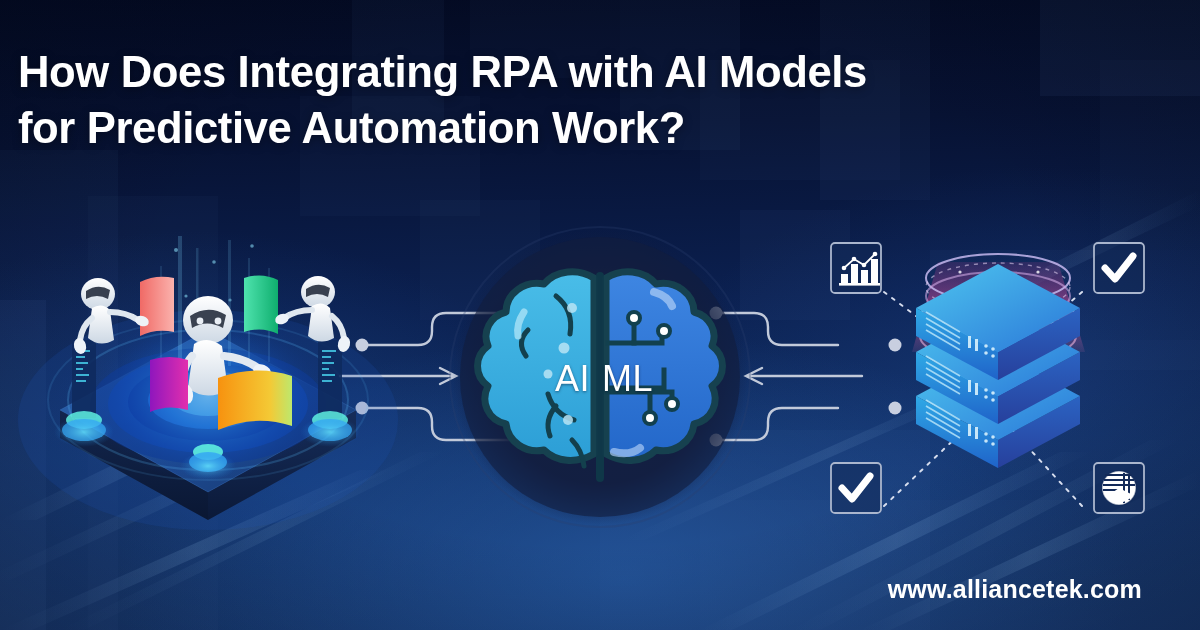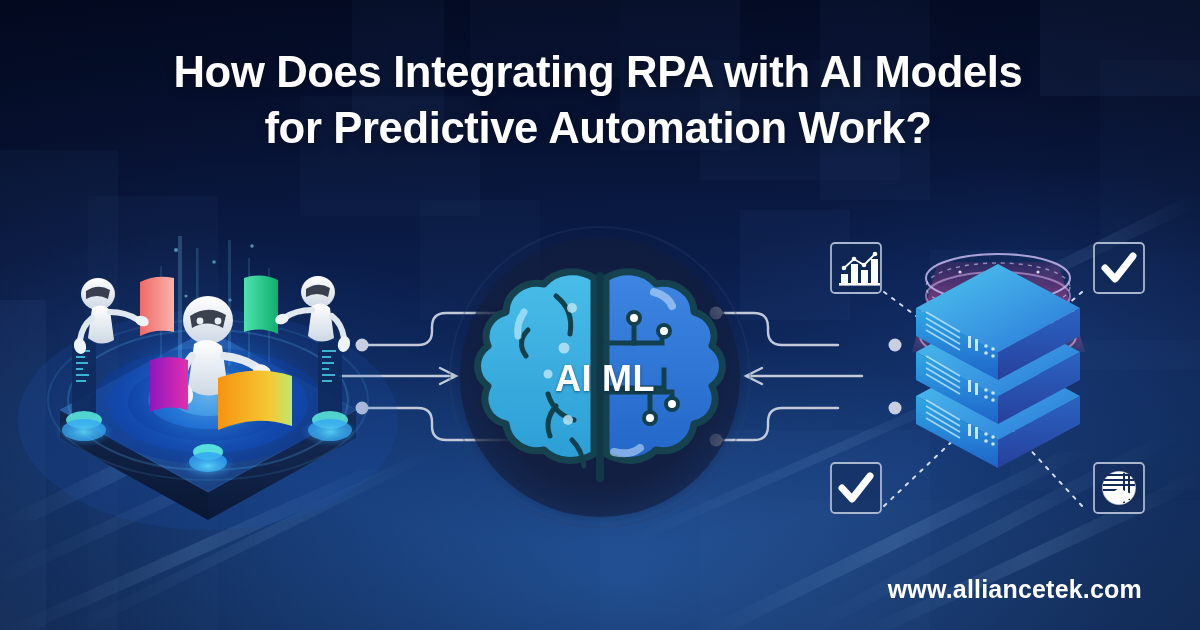--- a/index.html
+++ b/index.html
@@ -29,39 +29,39 @@
 
   
   .blk{position:absolute;background:rgba(120,170,235,.045);}
   .blk.b2{background:rgba(120,170,235,.030);}
   .blk.b3{background:rgba(120,170,235,.065);}
 
   
   .streaks{position:absolute;inset:0;pointer-events:none;}
 
   
-  #title-block{position:absolute;left:0;right:4px;top:44px;text-align:center;z-index:40;}
+  #title-block{position:absolute;left:0;right:4px;top:44px;z-index:40;}
   #title-block .ln{
     display:block;color:#ffffff;font-weight:700;
     font-size:45px;line-height:56px;letter-spacing:-.4px;
     text-shadow:0 2px 10px rgba(0,0,0,.35);
     font-family:"Liberation Sans", sans-serif;
     transform:scaleX(.97);
   }
 
   
   #footer-url{position:absolute;right:58px;bottom:26px;z-index:40;
     color:#fff;font-size:25px;font-weight:700;letter-spacing:.2px;}
 
   
   .stage{position:absolute;inset:0;z-index:20;}
   svg.layer{position:absolute;left:0;top:0;width:1200px;height:630px;overflow:visible;}
 
   
-  .brain-txt{position:absolute;z-index:31;color:#fff;font-weight:700;font-size:36px;
+  .brain-txt{position:absolute;z-index:31;color:#fff;font-weight:400;font-size:36px;
     letter-spacing:.5px;text-shadow:0 1px 3px rgba(0,20,50,.55);}
   #brain-ai{left:555px;top:358px;}
   #brain-ml{left:602px;top:358px;text-align:center;}
 </style>
 </head>
 <body>
 
 <div id="banner">
 
   <div class="bg-base"></div>

